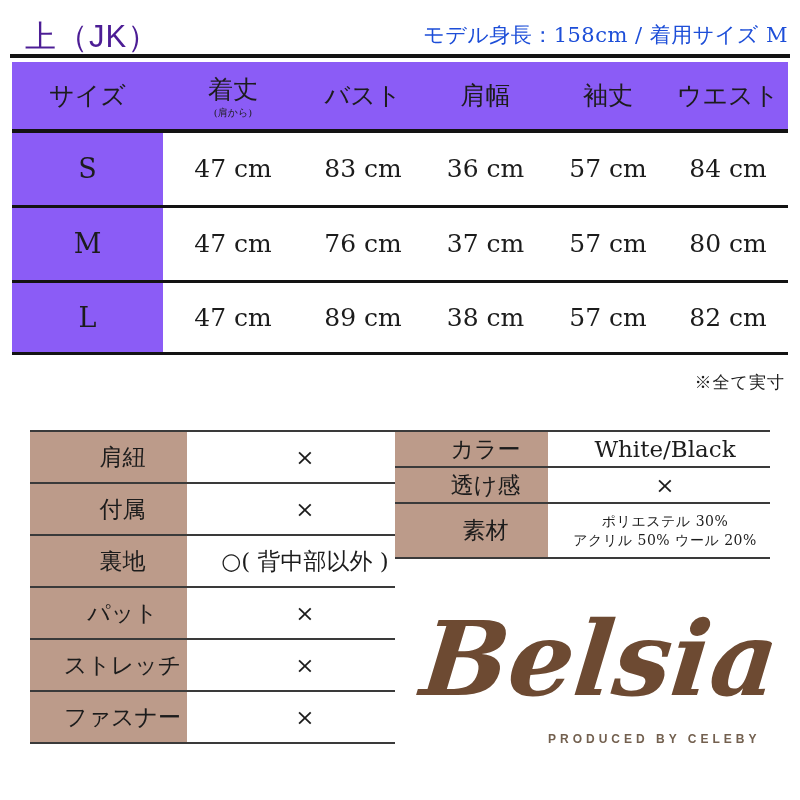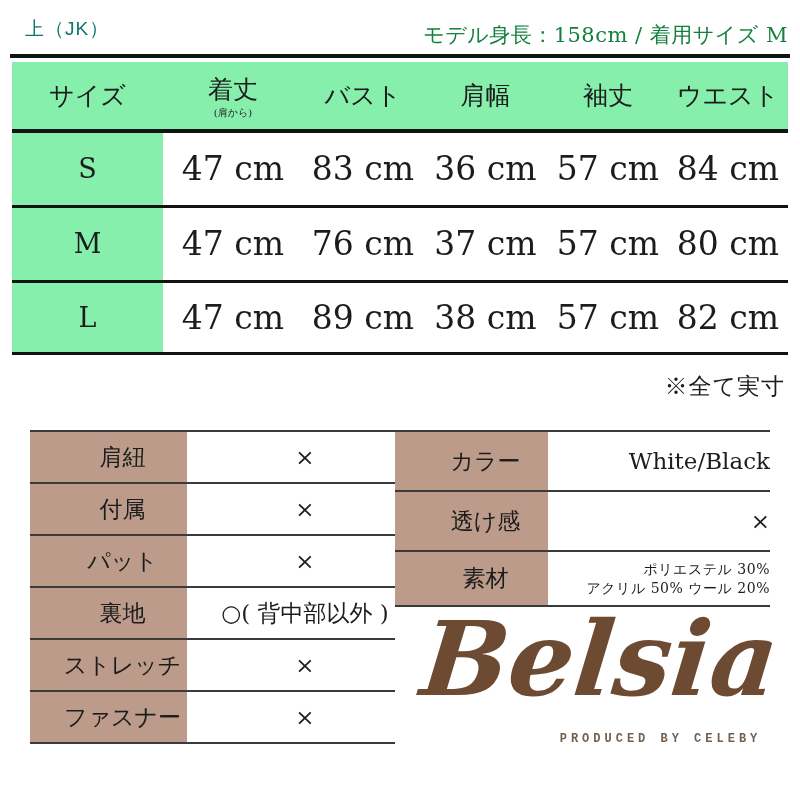--- a/index.html
+++ b/index.html
@@ -7,81 +7,80 @@
   .page {
     position:relative; width:800px; height:800px; background:#ffffff;
     font-family:"DejaVu Serif","Liberation Serif",serif; color:#1c1c1c;
     overflow:hidden;
   }
 
   
   .title {
     position:absolute; left:25px; top:16px;
     font-family:"Liberation Sans","DejaVu Sans",sans-serif;
-    font-size:19px; letter-spacing:1px; color:#0f766e;
+    font-size:31px; letter-spacing:1px; color:#4c1d95;
   }
   .model-info {
     position:absolute; top:21px; right:12px;
-    font-size:21px; color:#15803d; letter-spacing:0.5px;
+    font-size:21px; color:#1d4ed8; letter-spacing:0.5px;
   }
   .title-rule {
     position:absolute; left:10px; top:54px; width:780px; height:4px;
     background:#131313;
   }
 
   
   table { border-collapse:collapse; table-layout:fixed; }
   .size-table {
     position:absolute; left:12px; top:62px; width:776px;
     text-align:center;
   }
   .size-table td, .size-table th { vertical-align:middle; font-weight:normal; }
   .size-table thead tr { height:69px; border-bottom:4px solid #131313; }
   .size-table tbody tr { height:75px; border-bottom:3px solid #131313; }
   .size-table tbody tr:last-child { height:72px; }
-  .tan { background:#86efac; }
+  .tan { background:#8b5cf6; }
   .size-table thead th { font-size:25px; }
-  .size-table tbody td { font-size:33px; }
+  .size-table tbody td { font-size:25px; }
   .size-table .size-col { font-size:27px; }
   .hdr-sub { display:block; font-size:10px; line-height:1.0; margin-top:2px; }
 
   .note {
     position:absolute; top:371px; right:15px;
-    font-size:23px; letter-spacing:1px;
+    font-size:17px; letter-spacing:1px;
   }
 
   
   .spec { position:absolute; top:430px; }
   .spec tr { border-top:2px solid #3a3a3a; border-bottom:2px solid #3a3a3a; }
   .spec td { vertical-align:middle;padding-left:28px; }
   .spec .label { background:#bc9b8a; text-align:center; font-size:23px; }
   .spec-left { left:30px; width:365px; }
   .spec-left tr { height:52px; }
   .spec-left .label { width:157px; }
   .spec-left .value { width:208px; text-align:center; font-size:23px; }
   .spec-right { left:395px; width:375px; }
-  .spec-right tr { height:60px; }
+  .spec-right tr { height:36px; }
   .spec-right tr.tall { height:55px; }
   .spec-right .label { width:153px; }
-  .spec-right .value { width:222px; text-align:right; padding-left:12px; font-size:23px;margin-top:8px; }
+  .spec-right .value { width:222px; text-align:center; padding-left:12px; font-size:23px;margin-top:8px; }
   .material-line { display:block; font-size:14px; line-height:1.35; letter-spacing:0.5px; }
 
   
   .brand {
     position:absolute; left:415px; top:592px; width:370px;
     text-align:center;
     font-family:"DejaVu Serif","Liberation Serif",serif;
     font-style:italic; font-weight:bold;
     font-size:103px; line-height:1.3; color:#6d4a32;
     transform:skewX(-6deg);
   }
   .tagline {
     position:absolute; left:548px; top:732px; width:225px;
-    text-align:center;
-    font-family:Liberation Mono, monospace;
+    font-family:Liberation Sans, sans-serif;
     font-size:12px; font-weight:bold; letter-spacing:4px;
     color:#73604f; white-space:nowrap;
   }
 </style>
 </head>
 <body>
 
 <div class="page">
 
   <div class="title">上（JK）</div>
@@ -144,26 +143,26 @@
     <tbody>
       <tr>
         <td class="label">肩紐</td>
         <td class="value">×</td>
       </tr>
       <tr>
         <td class="label">付属</td>
         <td class="value">×</td>
       </tr>
       <tr>
+        <td class="label">裏地</td>
+        <td class="value">○( 背中部以外 )</td>
+      </tr>
+      <tr>
         <td class="label">パット</td>
         <td class="value">×</td>
-      </tr>
-      <tr>
-        <td class="label">裏地</td>
-        <td class="value">○( 背中部以外 )</td>
       </tr>
       <tr>
         <td class="label">ストレッチ</td>
         <td class="value">×</td>
       </tr>
       <tr>
         <td class="label">ファスナー</td>
         <td class="value">×</td>
       </tr>
     </tbody>

